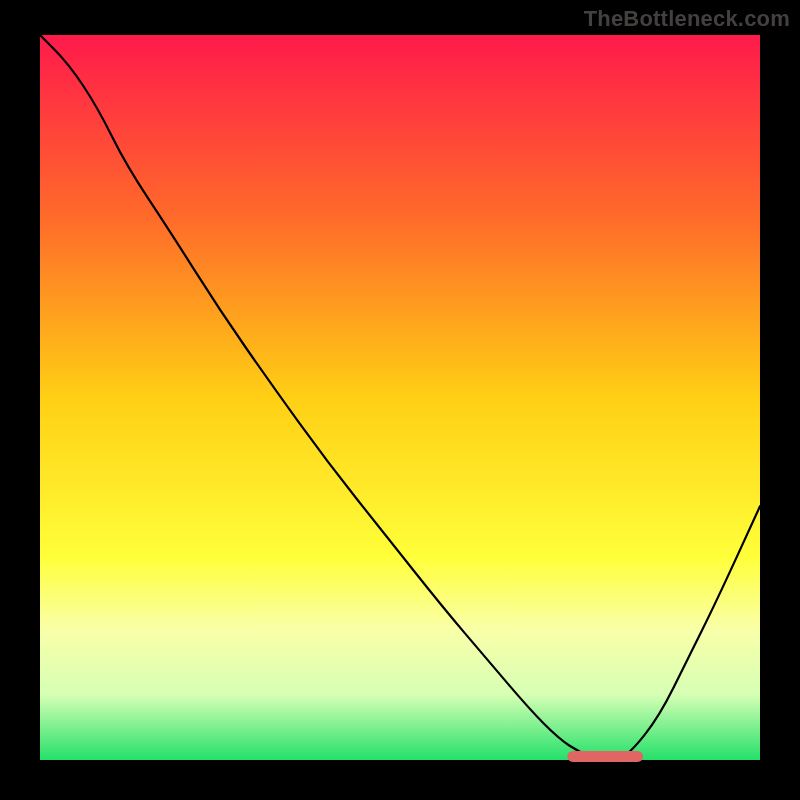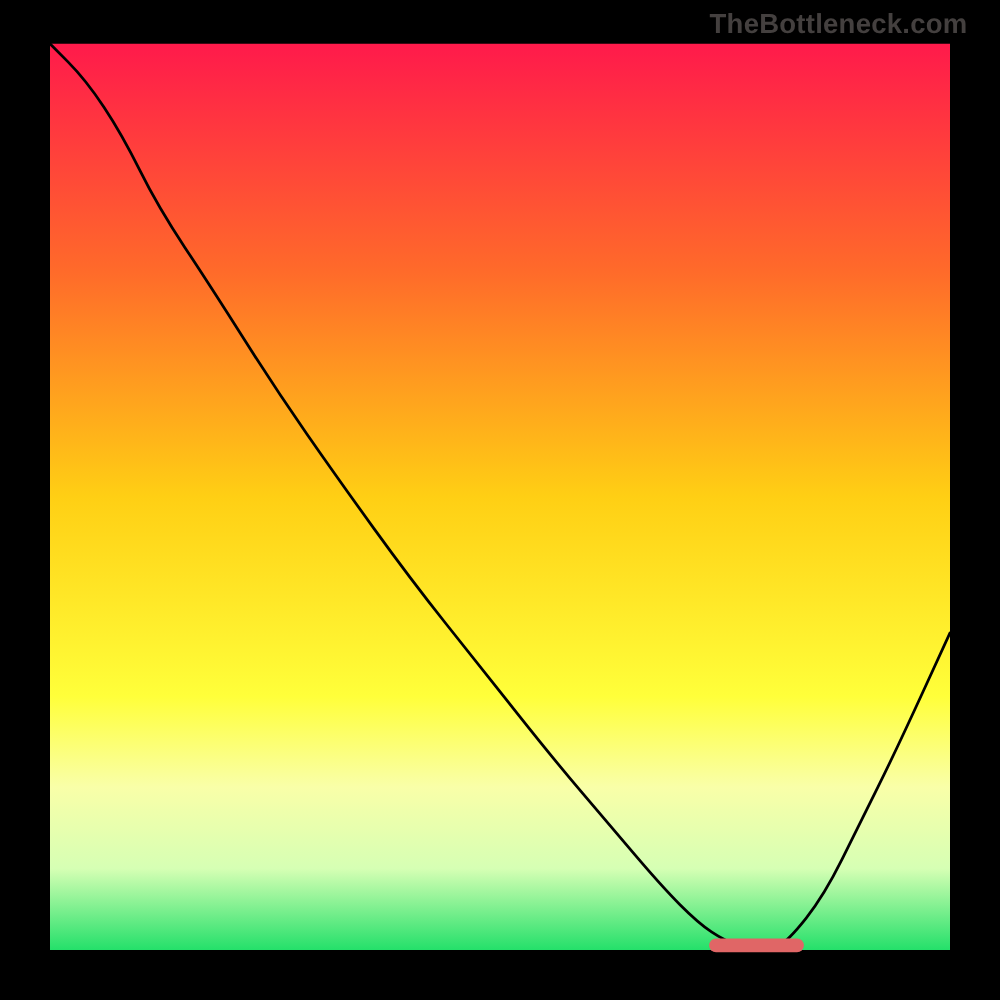--- a/index.html
+++ b/index.html
@@ -6,21 +6,21 @@
   html, body { width: 800px; height: 800px; background: #000; overflow: hidden; }
   .stage {
     position: relative;
     width: 800px;
     height: 800px;
     background: #000;
   }
   .watermark {
     position: absolute;
     top: 6px;
-    right: 26px;
+    right: 10px;
     font-family: Arial, Helvetica, sans-serif;
     font-size: 22px;
     font-weight: bold;
     color: #44403f;
     letter-spacing: 0.2px;
   }
   svg.chart {
     position: absolute;
     left: 0;
     top: 0;

